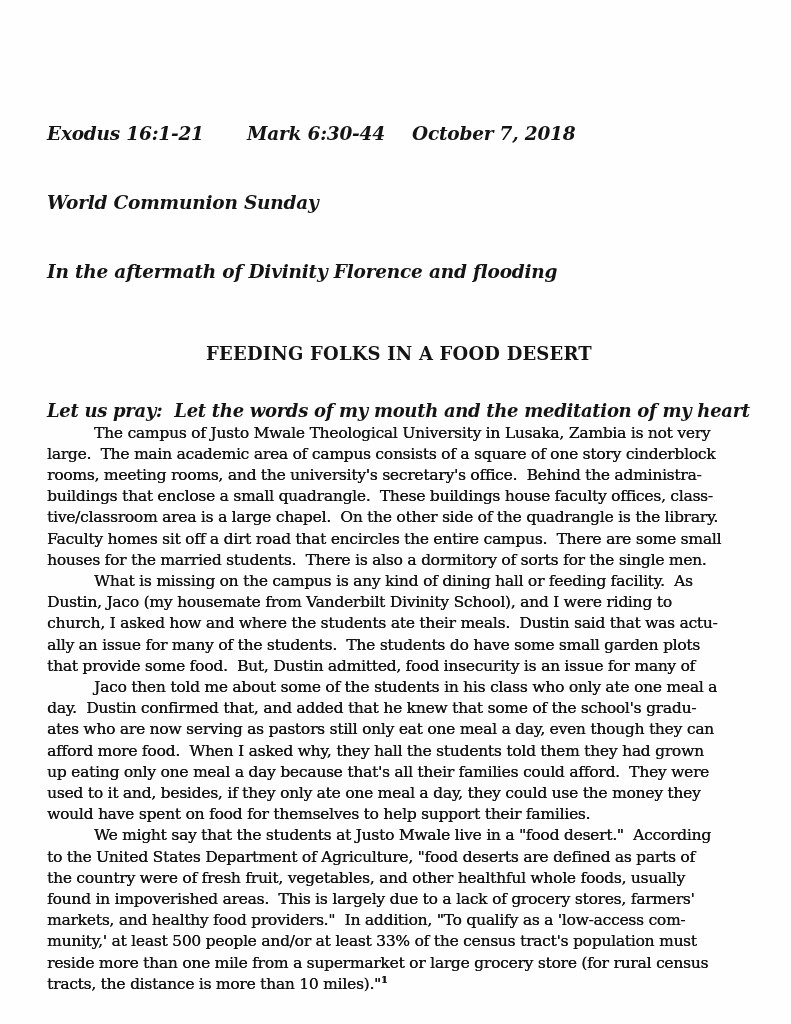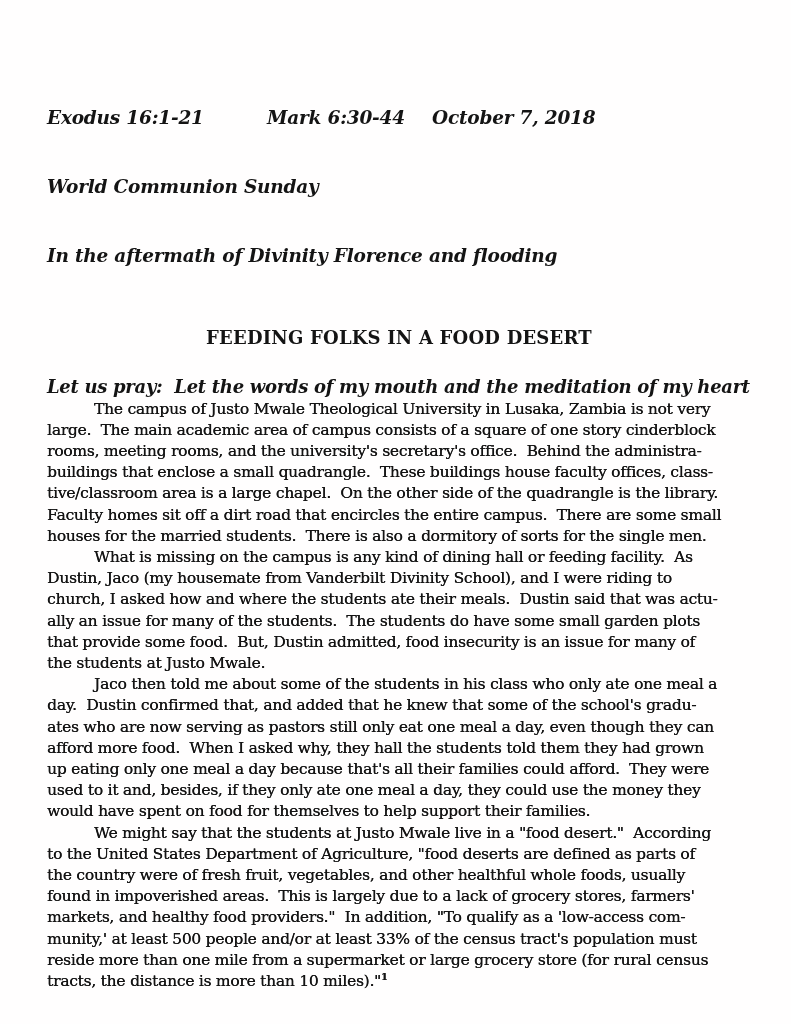--- a/index.html
+++ b/index.html
@@ -9,47 +9,47 @@
   }
   .page {
     position: relative;
     width: 791px;
     height: 1024px;
     margin: 0 auto;
     box-sizing: border-box;
     background: #fffefe;
     color: #141414;
     font-family: "DejaVu Serif", serif;
-    padding: 60px 40px 0 47px;
+    padding: 76px 40px 0 47px;
     overflow: hidden;
   }
   
   .doc-header {
     font-weight: bold;
     font-style: italic;
     font-size: 18.5px;
     line-height: 23px;
     letter-spacing: -0.2px;
     white-space: pre;
   }
   .header-row { display: flex; }
   .header-col-1 { width: 200px; }
-  .header-col-2 { width: 165px; margin-left: 20px; }
+  .header-col-2 { width: 165px; }
   
   .doc-title {
     margin-top: 14px;
     text-align: center;
     font-weight: bold;
     font-size: 18px;
     letter-spacing: 0.2px;
     white-space: pre;
   }
   
   .prayer {
-    margin-top: 28px;
+    margin-top: 36px;
     font-weight: bold;
     font-style: italic;
     font-size: 18px;
     line-height: 22.5px;
     letter-spacing: -0.3px;
   }
   
   .body-text {
     font-size: 15.5px;
     line-height: 21.2px;
@@ -95,21 +95,20 @@
         <div class="line"><span>tive/classroom area is a large chapel.  On the other side of the quadrangle is the library.</span></div>
         <div class="line"><span>Faculty homes sit off a dirt road that encircles the entire campus.  There are some small</span></div>
         <div class="line"><span>houses for the married students.  There is also a dormitory of sorts for the single men.</span></div>
       </div>
     <div class="para">
         <div class="line"><span>What is missing on the campus is any kind of dining hall or feeding facility.  As</span></div>
         <div class="line"><span>Dustin, Jaco (my housemate from Vanderbilt Divinity School), and I were riding to</span></div>
         <div class="line"><span>church, I asked how and where the students ate their meals.  Dustin said that was actu-</span></div>
         <div class="line"><span>ally an issue for many of the students.  The students do have some small garden plots</span></div>
         <div class="line"><span>that provide some food.  But, Dustin admitted, food insecurity is an issue for many of</span></div>
-        <div class="line"><span>the students at Justo Mwale.</span></div>
       </div>
     <div class="para">
         <div class="line"><span>Jaco then told me about some of the students in his class who only ate one meal a</span></div>
         <div class="line"><span>day.  Dustin confirmed that, and added that he knew that some of the school's gradu-</span></div>
         <div class="line"><span>ates who are now serving as pastors still only eat one meal a day, even though they can</span></div>
         <div class="line"><span>afford more food.  When I asked why, they hall the students told them they had grown</span></div>
         <div class="line"><span>up eating only one meal a day because that's all their families could afford.  They were</span></div>
         <div class="line"><span>used to it and, besides, if they only ate one meal a day, they could use the money they</span></div>
         <div class="line"><span>would have spent on food for themselves to help support their families.</span></div>
       </div>

